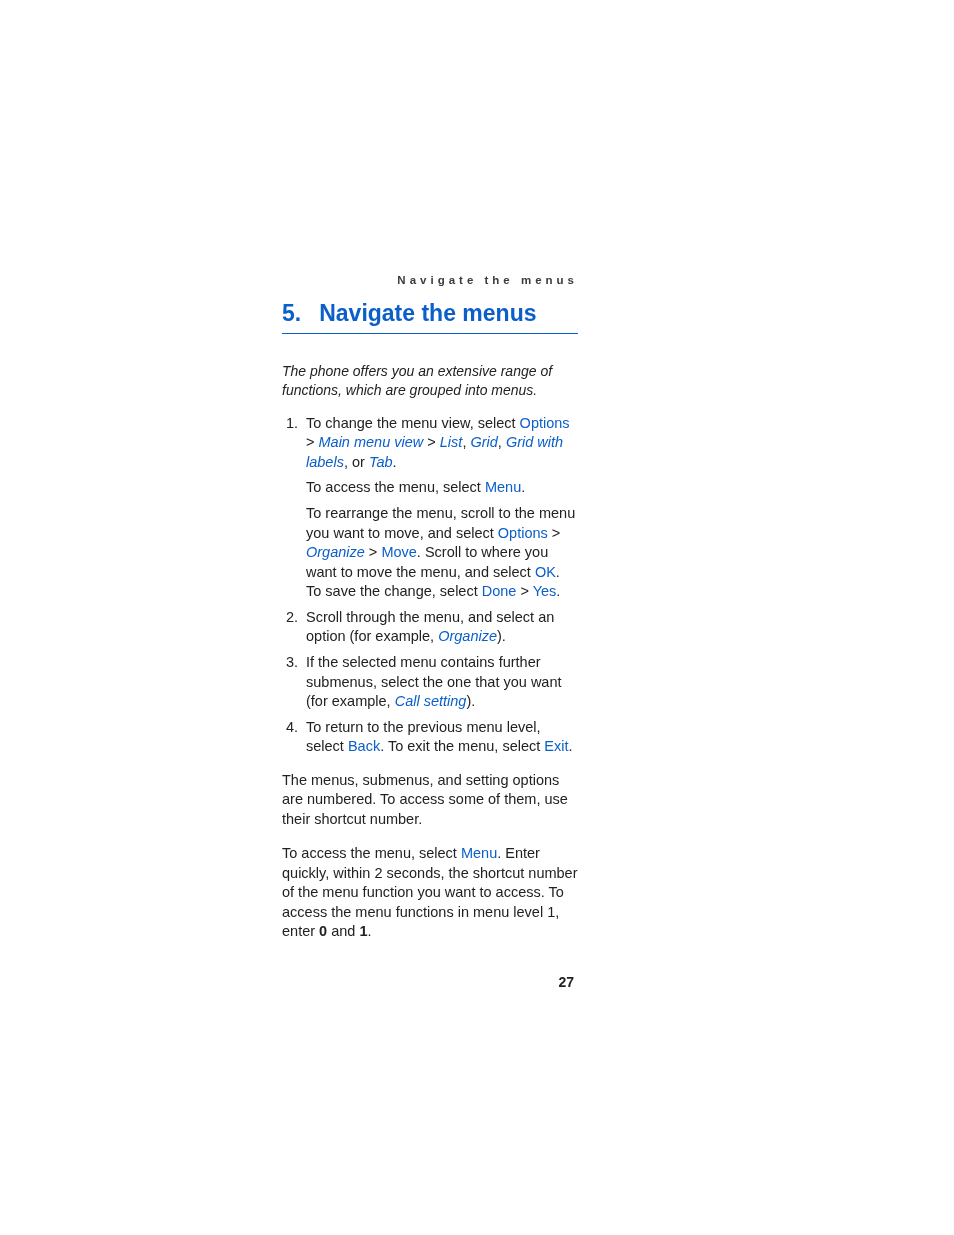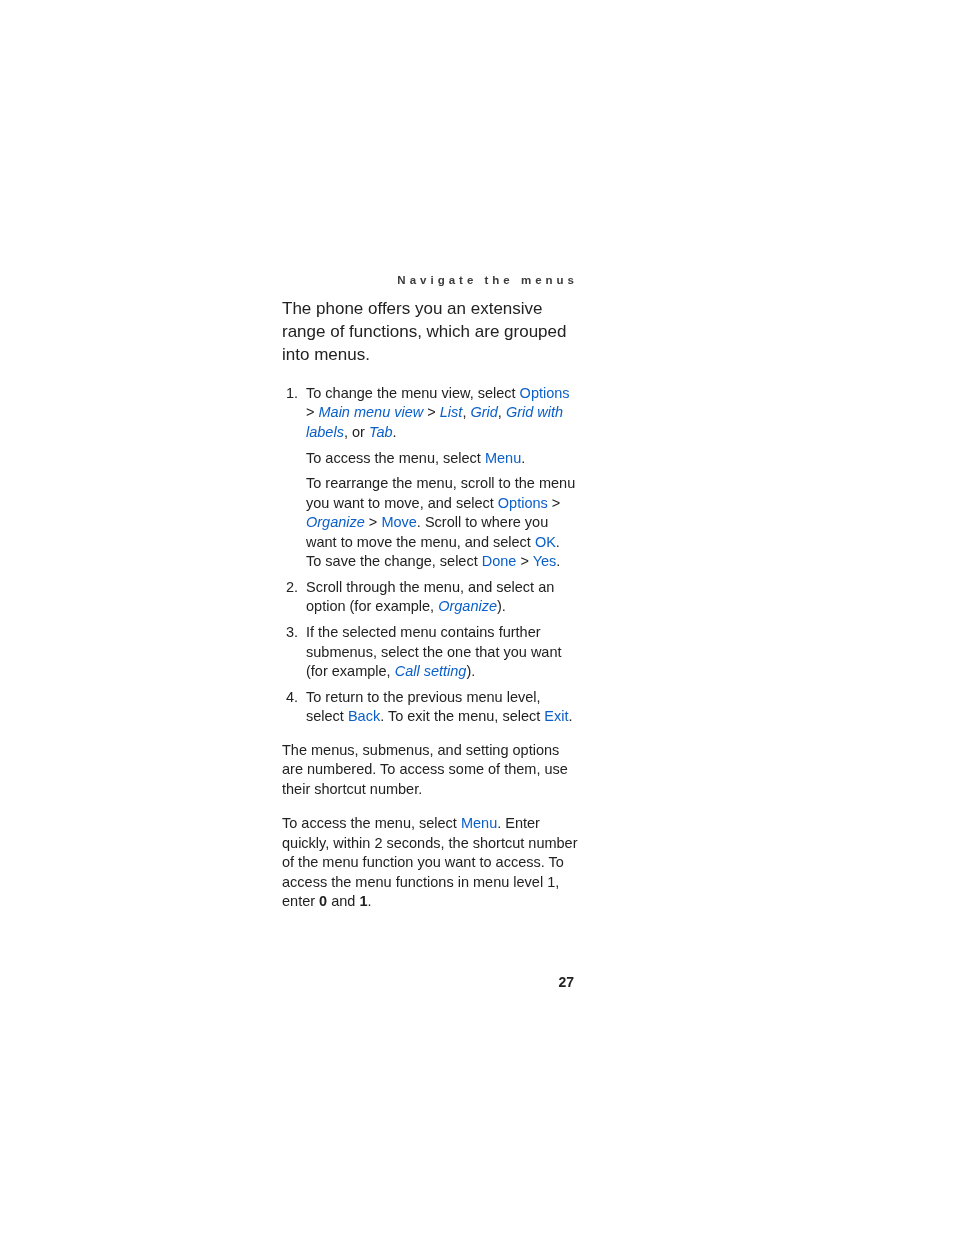--- a/index.html
+++ b/index.html
@@ -35,22 +35,23 @@
     border-bottom: 1.2px solid #0a5fc9;
     color: #0a5fc9;
     font-size: 23px;
     font-weight: 600;
   }
   .chapter-heading .num {
     margin-right: 18px;
   }
   .intro {
     margin-top: 28px;
-    font-size: 17px;
+    font-size: 14px;
     line-height: 1.35;
+    font-style: italic;
   }
   ol.steps {
     margin: 10px 0 0 0;
     padding-left: 20px;
     font-size: 14.5px;
     line-height: 1.35;
   }
   ol.steps > li {
     margin-bottom: 6px;
     padding-left: 4px;
@@ -75,20 +76,23 @@
     margin-left: 24px;
   }
 </style>
 </head>
 <body>
 
 <div class="page">
 
   <div class="running-header">Navigate the menus</div>
 
+  <div class="chapter-heading">
+    <span class="num">5.</span><span>Navigate the menus</span>
+  </div>
 
   <p class="intro">The phone offers you an extensive range of functions, which are grouped into menus.</p>
 
   <ol class="steps">
     <li>
       <p>
         <span>To change the menu view, select </span><span class="blue">Options</span><span> &gt; </span><span class="blue-i">Main menu view</span><span> &gt; </span><span class="blue-i">List</span><span>, </span><span class="blue-i">Grid</span><span>, </span><span class="blue-i">Grid with labels</span><span>, or </span><span class="blue-i">Tab</span><span>.</span>
       </p>
       <p>
         <span>To access the menu, select </span><span class="blue">Menu</span><span>.</span>

